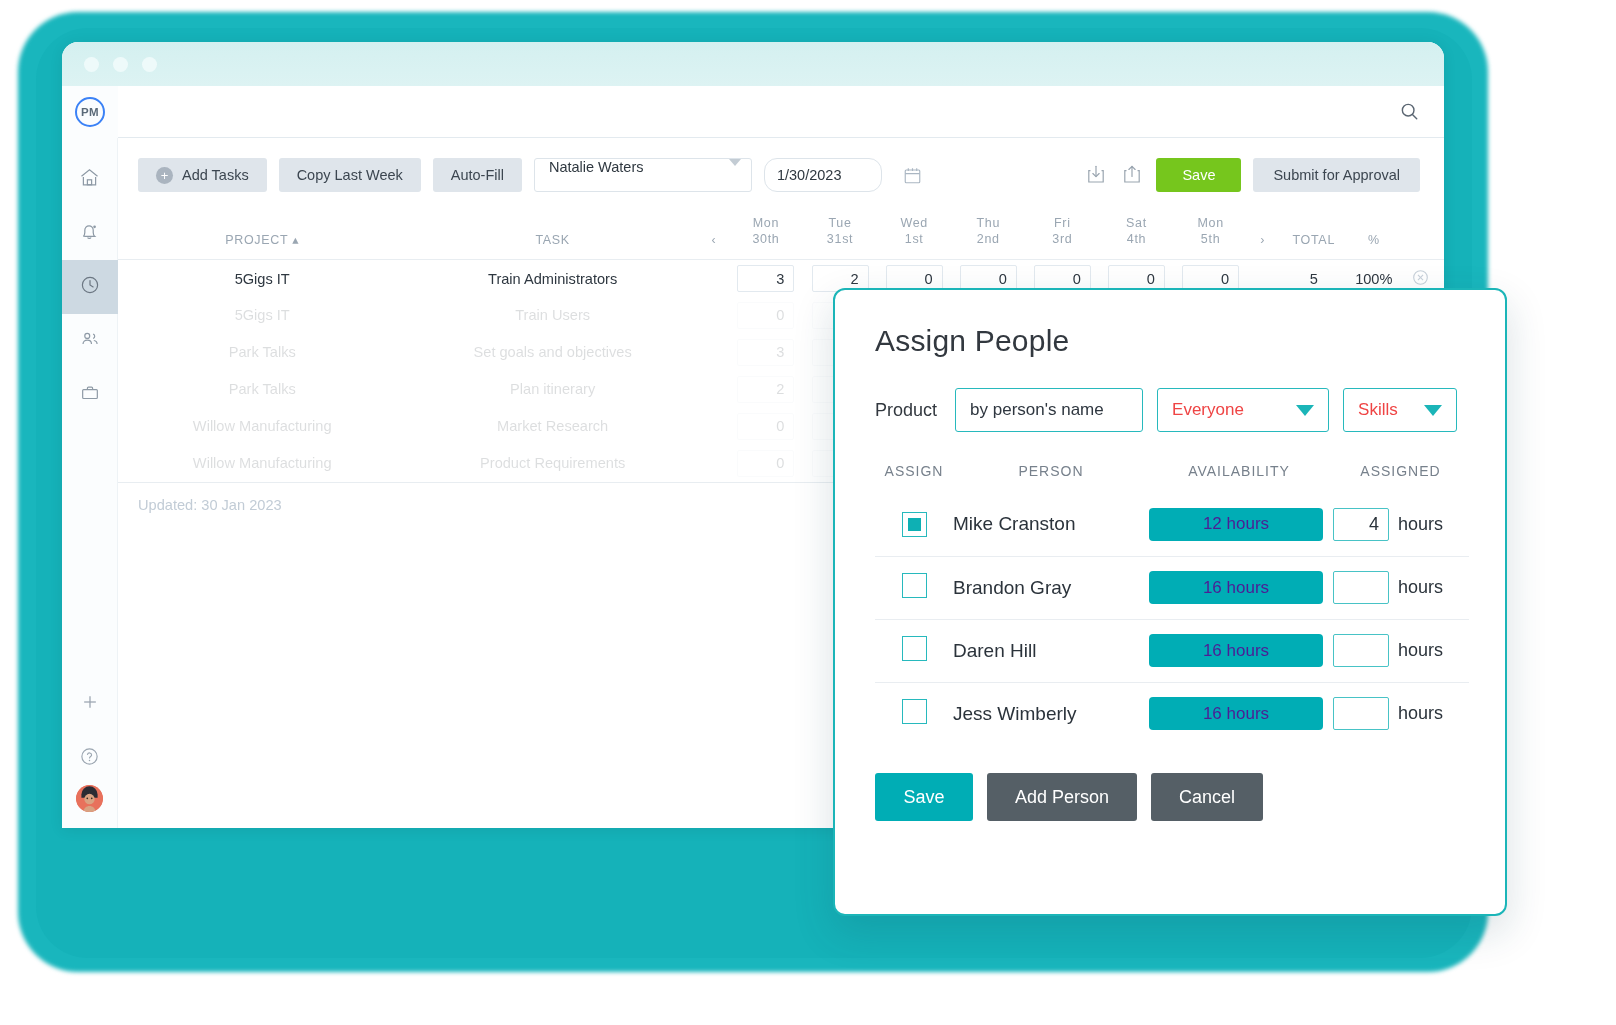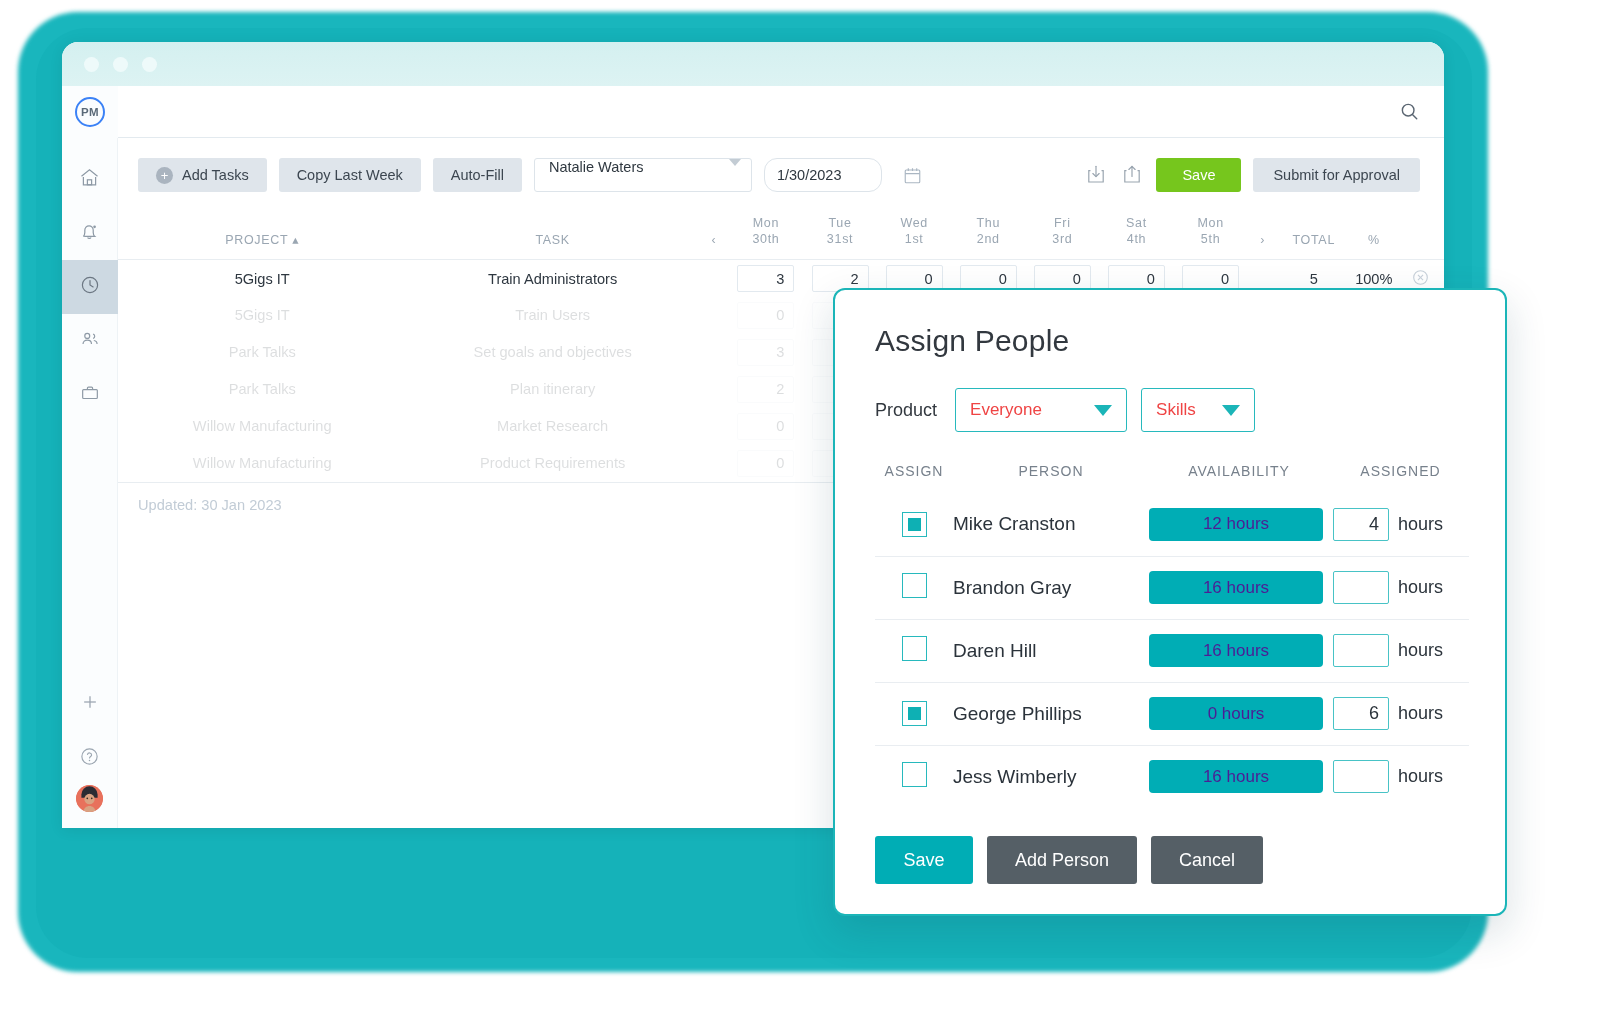--- a/index.html
+++ b/index.html
@@ -701,20 +701,23 @@
 
       </div>
     </div>
   </div>
 
   <div class="modal">
     <h2 class="modal-title">Assign People</h2>
 
     <div class="filter-row">
       <span class="filter-label">Product</span>
+      <div class="filter-input">
+        <span class="ph">by person's name</span>
+      </div>
       <div class="filter-select fs-everyone">
         <span>Everyone</span>
         <span class="caret-tl"></span>
       </div>
       <div class="filter-select fs-skills">
         <span>Skills</span>
         <span class="caret-tl"></span>
       </div>
     </div>
 
@@ -763,35 +766,20 @@
               <span class="pill">16 hours</span>
             </td>
             <td>
               <span class="assigned-wrap">
                 <span class="assigned-box"></span>
                 <span class="hours-lbl">hours</span>
               </span>
             </td>
           </tr>
           <tr class="prow">
-            <td class="p-assign"><span class="chk on">
-                <span class="inner"></span>
-              </span></td>
-            <td><span class="pname">George Phillips</span></td>
-            <td>
-              <span class="pill">0 hours</span>
-            </td>
-            <td>
-              <span class="assigned-wrap">
-                <span class="assigned-box">6</span>
-                <span class="hours-lbl">hours</span>
-              </span>
-            </td>
-          </tr>
-          <tr class="prow">
             <td class="p-assign"><span class="chk"></span></td>
             <td><span class="pname">Jess Wimberly</span></td>
             <td>
               <span class="pill">16 hours</span>
             </td>
             <td>
               <span class="assigned-wrap">
                 <span class="assigned-box"></span>
                 <span class="hours-lbl">hours</span>
               </span>

